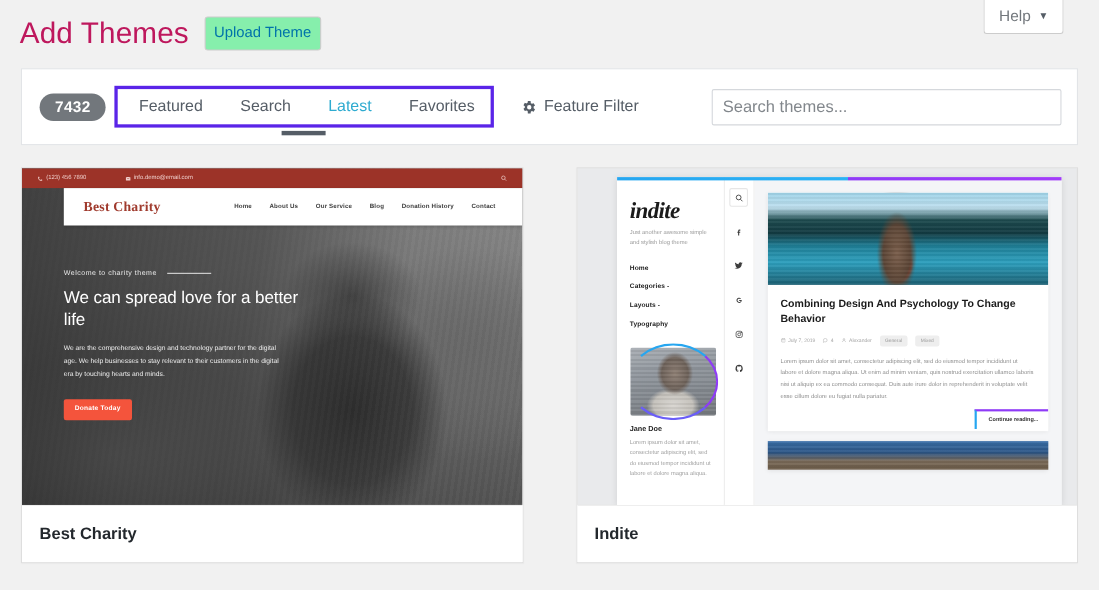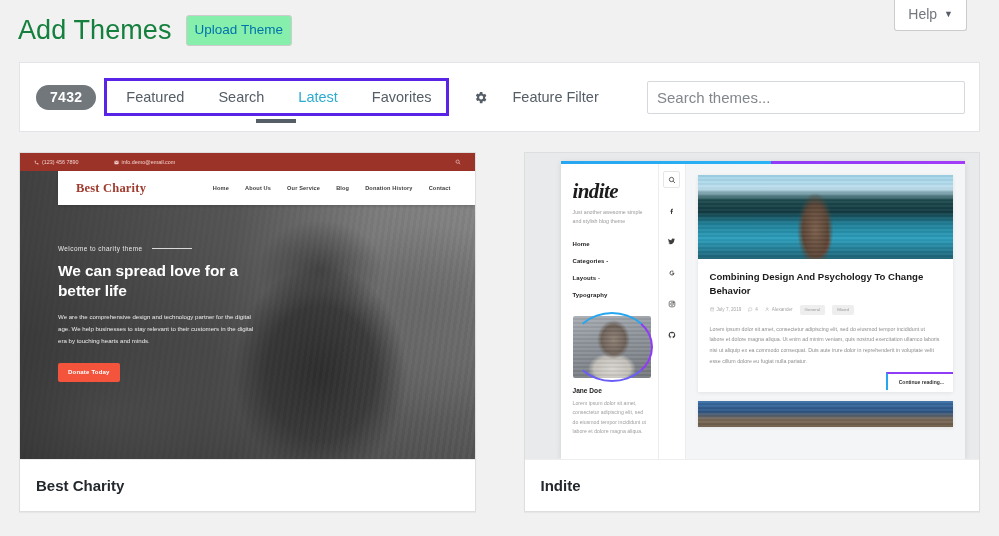--- a/index.html
+++ b/index.html
@@ -15,21 +15,21 @@
   
   .page-head {
     position: relative;
     padding: 14px 20px 0 18px;
     height: 62px;
   }
   .title-row { display: flex; align-items: center; gap: 14px; }
   .page-title {
     font-size: 27px;
     font-weight: 400;
-    color: #15803d;
+    color: #be185d;
     line-height: 1.2;
     margin: 0;
     letter-spacing: .1px;
   }
   .upload-btn {
     background: #86efac;
     border: 1px solid #ccc;
     color: #0073aa;
     font-size: 13.5px;
     padding: 6px 8px 7px;
@@ -100,21 +100,21 @@
     bottom: -10px;
     left: 50%;
     transform: translateX(-50%);
     width: 40px;
     height: 4px;
     background: #555d66;
   }
   .feature-filter {
     display: flex;
     align-items: center;
-    gap: 25px;
+    gap: 7px;
     margin-left: 24px;
     cursor: pointer;
     white-space: nowrap;
   }
   .feature-filter .label { font-size: 14.5px; color: #555d66; }
   .gear { width: 15px; height: 15px; display: block; }
   .search-box {
     margin-left: auto;
     width: 318px;
     height: 33px;
@@ -237,21 +237,21 @@
     display: flex;
     align-items: center;
     gap: 9px;
     margin-bottom: 9px;
   }
   .bc-eyebrow .rule {
     width: 40px; height: 1px; background: #d9d9d9; display: inline-block;
   }
   .bc-h1 {
     font-size: 15.5px;
-    font-weight: 700;
+    font-weight: 400;
     line-height: 1.32;
     margin: 0 0 9px;
     max-width: 220px;
     letter-spacing: -.1px;
   }
   .bc-p {
     font-size: 6.1px;
     line-height: 1.95;
     color: #ededed;
     max-width: 200px;

